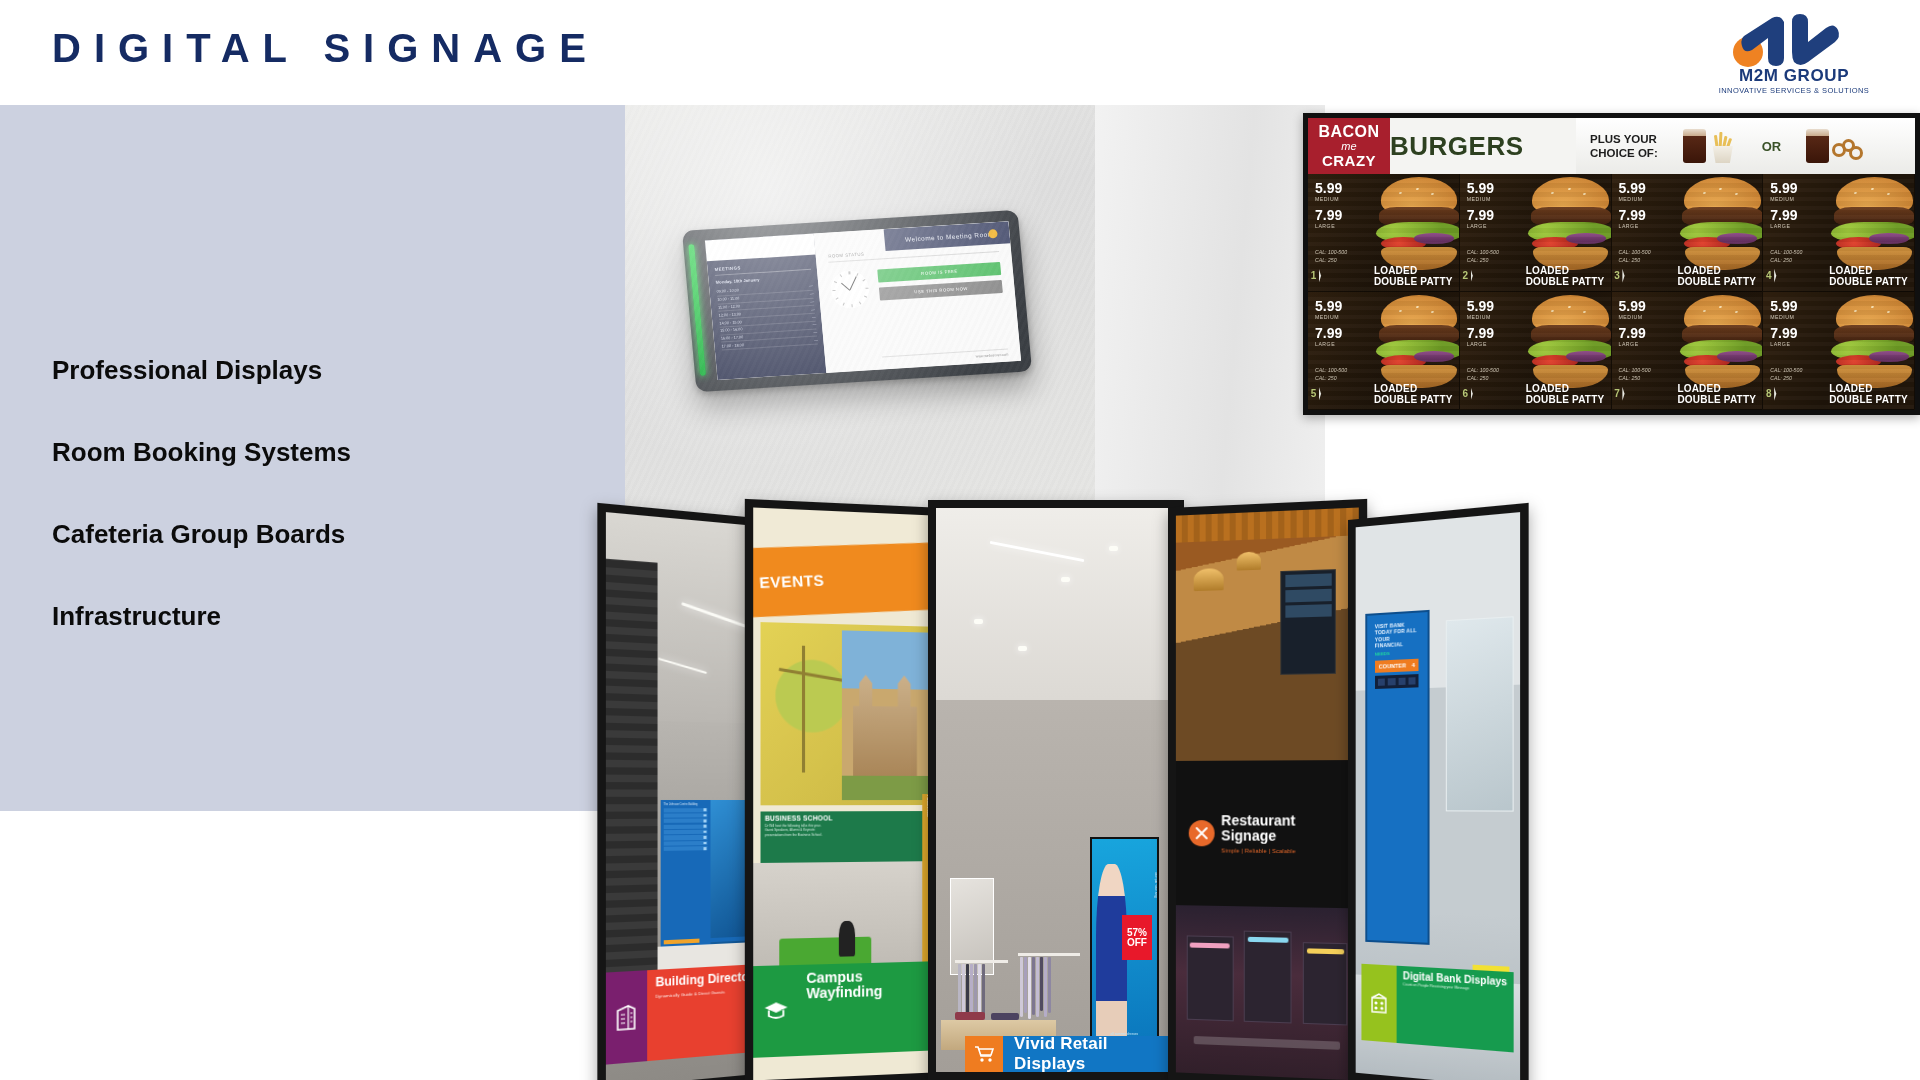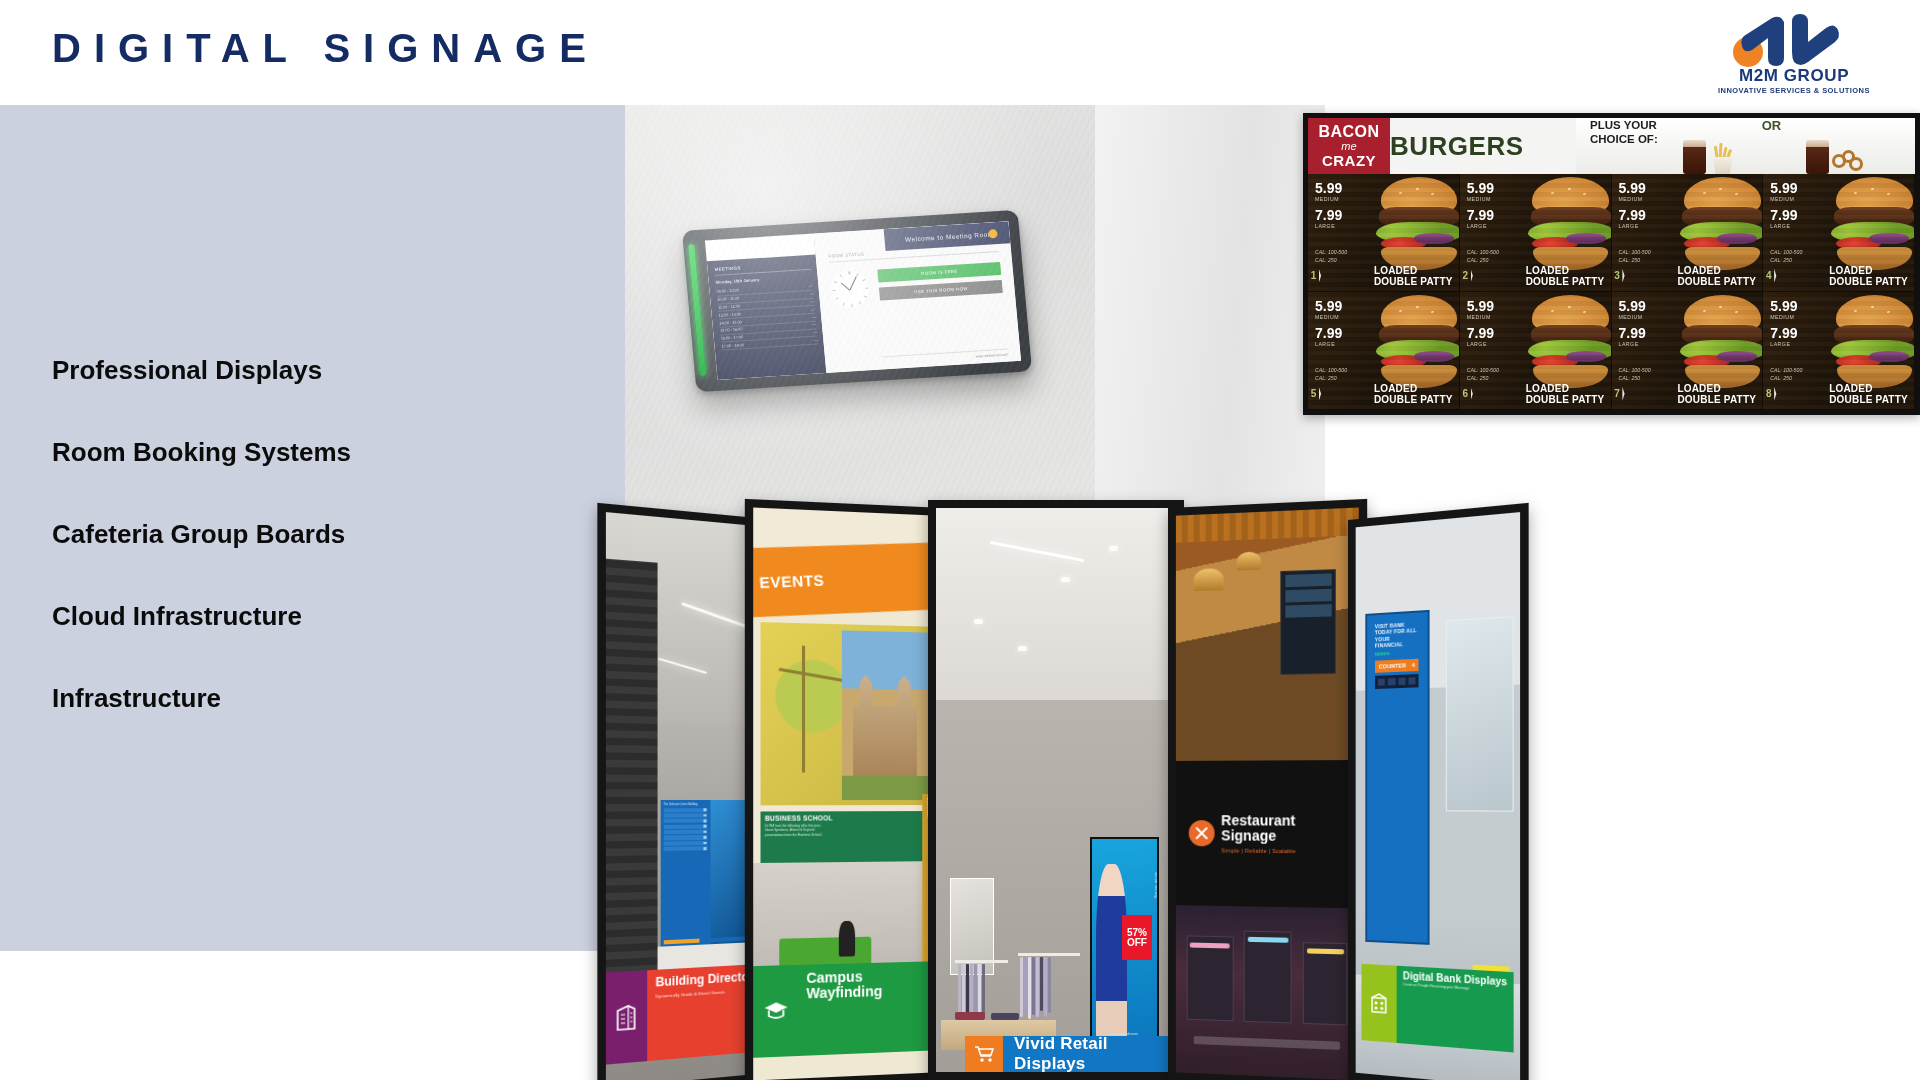--- a/index.html
+++ b/index.html
@@ -23,26 +23,26 @@
   .logo-wrap {
     position:absolute; right:26px; top:8px; width:200px; height:92px;
   }
   .logo-mark { position:absolute; left:28px; top:0; width:140px; height:62px; }
   .logo-name {
     position:absolute; left:0; top:58px; width:200px; text-align:center;
     font-size:17px; font-weight:bold; color:#1b3a7a; letter-spacing:0.6px;
   }
   .logo-tag {
     position:absolute; left:0; top:78px; width:200px; text-align:center;
-    font-size:7.5px; font-weight:bold; color:#1b3a7a; letter-spacing:0.45px;
+    font-size:7.5px; font-weight:normal; color:#1b3a7a; letter-spacing:0.45px;
   }
 
   
   .left-panel {
-    position:absolute; left:0; top:105px; width:625px; height:846px;
+    position:absolute; left:0; top:105px; width:625px; height:706px;
     background:#ccd1e0;
   }
   .feature-list {
     position:absolute; left:52px; top:250px; width:560px;
   }
   .feature-item {
     font-size:26px; font-weight:bold; color:#0b0b0b;
     height:82px; line-height:30px; white-space:nowrap;
   }
 
@@ -129,21 +129,21 @@
     line-height:1.0; position:relative;
   }
   .mb-brand .l1{ font-size:16px; font-weight:bold; letter-spacing:.5px; }
   .mb-brand .l2{ font-size:11px; font-style:italic; margin:1px 0; }
   .mb-brand .l3{ font-size:15px; font-weight:bold; letter-spacing:.5px; }
   .mb-burgers{
     width:186px; display:flex; align-items:center; 
     font-size:26px; font-weight:bold; color:#2d4020; letter-spacing:.5px;
   }
   .mb-choice{
-    flex:1; display:flex; gap:24px;
+    flex:1; display:flex; align-items:center; gap:24px;
     background:linear-gradient(180deg,#ffffff,#ebebe8);
     padding-left:14px;
   }
   .mb-choice-txt{ font-size:11.5px; font-weight:bold; color:#1d1d1d; line-height:1.25; }
   .mb-or{ font-size:13px; font-weight:bold; color:#3a5228; }
   .combo{ display:flex; align-items:flex-end; gap:1px; }
   .cup{ width:25px; height:34px; position:relative; }
   .cup-b{ position:absolute; left:1px; top:4px; right:1px; bottom:0;
     background:linear-gradient(180deg,#5b2a17,#3a1508); border-radius:2px 2px 3px 3px; }
   .cup-f{ position:absolute; left:1px; top:0; right:1px; height:7px;
@@ -390,21 +390,20 @@
     <div class="logo-name">M2M GROUP</div>
     <div class="logo-tag">INNOVATIVE SERVICES &amp; SOLUTIONS</div>
   </div>
 </div>
 
 <div class="left-panel">
   <div class="feature-list">
     <div class="feature-item">Professional Displays</div>
     <div class="feature-item">Room Booking Systems</div>
     <div class="feature-item">Cafeteria Group Boards</div>
-    <div class="feature-item">Cloud Infrastructure</div>
     <div class="feature-item">Infrastructure</div>
   </div>
 </div>
 
 <div class="rb-wall-split"></div>
 <div class="rb-photo">
 
   <div class="rb-panel">
     <div class="rb-ledge"></div>
     <div class="rb-screen">

